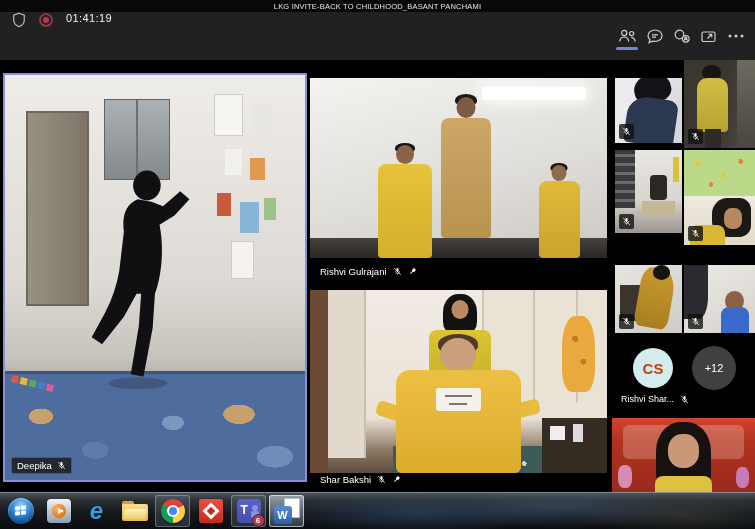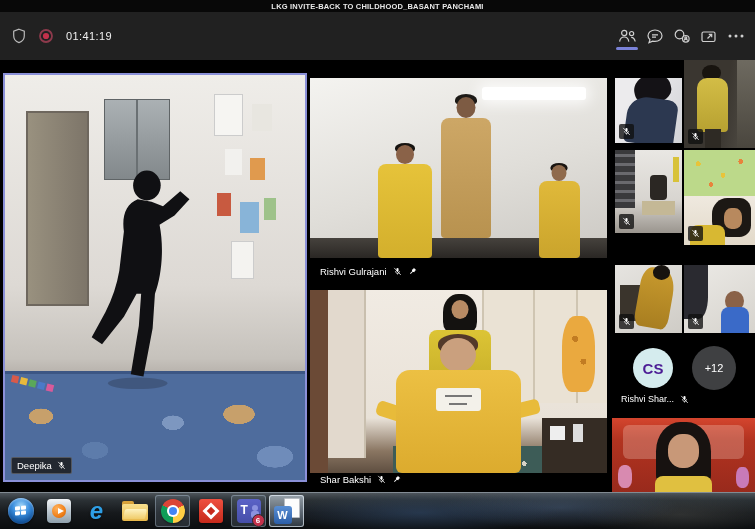--- a/index.html
+++ b/index.html
@@ -3,25 +3,25 @@
 <meta charset="utf-8">
 <style>
   * { margin:0; padding:0; box-sizing:border-box; }
   html,body { width:755px; height:529px; overflow:hidden; background:#000;
               font-family:"Liberation Sans", sans-serif; }
   .abs { position:absolute; }
 
   
   #titlebar { position:absolute; left:0; top:0; width:755px; height:12px;
               background:#080808; display:flex; align-items:center; justify-content:center; }
-  #titlebar .t { color:#e8e8e8; font-size:7.5px; font-weight:bold; letter-spacing:.2px; }
+  #titlebar .t { color:#e8e8e8; font-size:7.5px; font-weight:normal; letter-spacing:.2px; }
 
   
   #toolbar { position:absolute; left:0; top:12px; width:755px; height:48px; background:#212121; }
-  #tb-left { position:absolute; left:12px; top:0; height:100%; display:flex; align-items:center; gap:12px; }
+  #tb-left { position:absolute; left:12px; top:0; height:100%; display:flex; gap:12px; }
   #timer { color:#f0f0f0; font-size:11px; letter-spacing:.4px; }
   #tb-right { position:absolute; right:6px; top:0; height:100%; display:flex; align-items:center; }
   .tb-btn { width:27px; height:30px; display:flex; align-items:center; justify-content:center;
             position:relative; cursor:pointer; }
   .tb-underline { position:absolute; left:2px; bottom:1px; width:22px; height:3px;
                   background:#7a82d8; border-radius:2px; }
 
   
   #stage { position:absolute; left:0; top:60px; width:755px; height:432px; background:#000; }
   .tile { position:absolute; background:#000; overflow:hidden; cursor:pointer; }
@@ -395,21 +395,21 @@
         <svg viewBox="0 0 12 12" width="9" height="9" fill="none" stroke="#fff" stroke-width="1">
           <rect x="4.6" y="1.4" width="2.8" height="5" rx="1.4" fill="#fff" stroke="none"></rect>
           <path d="M3.2 5.6c0 1.6 1.2 2.8 2.8 2.8s2.8-1.2 2.8-2.8"></path>
           <path d="M6 8.4V10"></path>
           <path d="M1.6 1.2l8.8 9.4"></path>
         </svg>
       </span>
   </div>
 
   <div class="circle" style="position:absolute;left:633px;top:288px;width:40px;height:40px;background:#d5ecee;">
-    <span style="color:#4c1d95;font-size:15px;font-weight:bold;">CS</span>
+    <span style="color:#c2410c;font-size:15px;font-weight:bold;">CS</span>
   </div>
   <div class="circle" style="position:absolute;left:692px;top:286px;width:44px;height:44px;background:#3f4042;">
     <span style="color:#fff;font-size:11px;">+12</span>
   </div>
   <div class="name-row" style="left:617px;top:334px;width:76px;justify-content:center;">
     <span style="font-size:9px;">Rishvi Shar...</span>
     <span>
       <svg viewBox="0 0 12 12" width="9" height="9" fill="none" stroke="#fff" stroke-width="1">
           <rect x="4.6" y="1.4" width="2.8" height="5" rx="1.4" fill="#fff" stroke="none"></rect>
           <path d="M3.2 5.6c0 1.6 1.2 2.8 2.8 2.8s2.8-1.2 2.8-2.8"></path>

